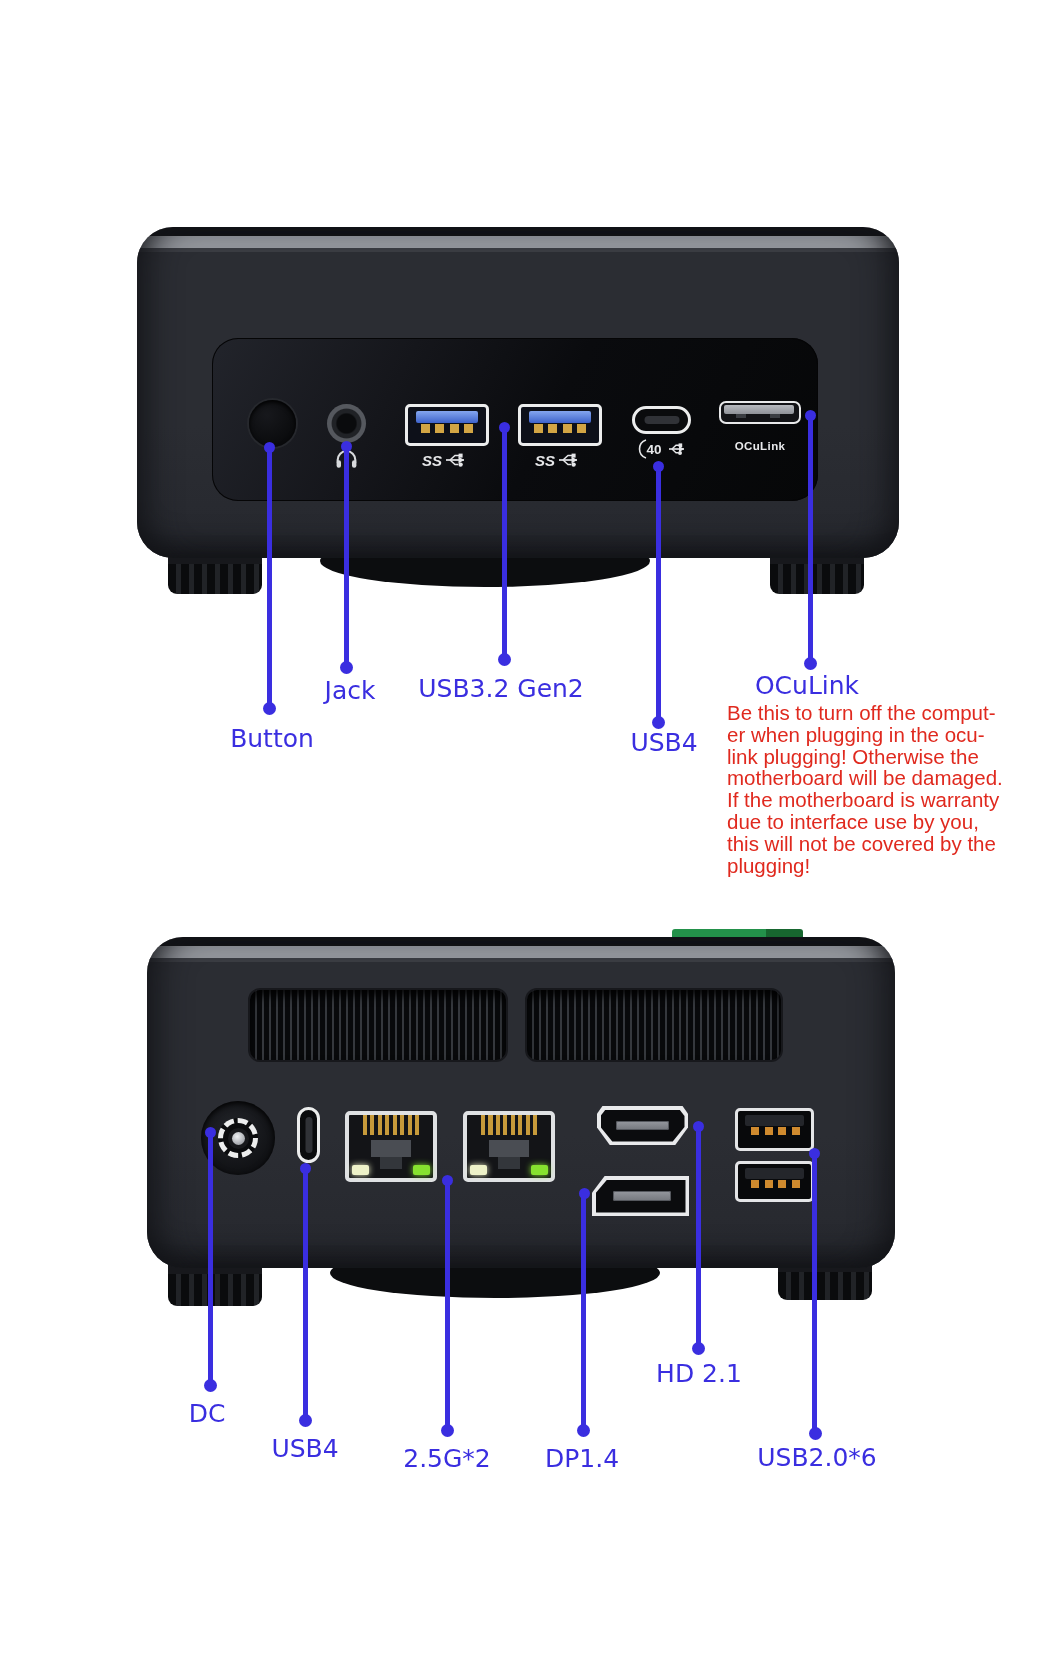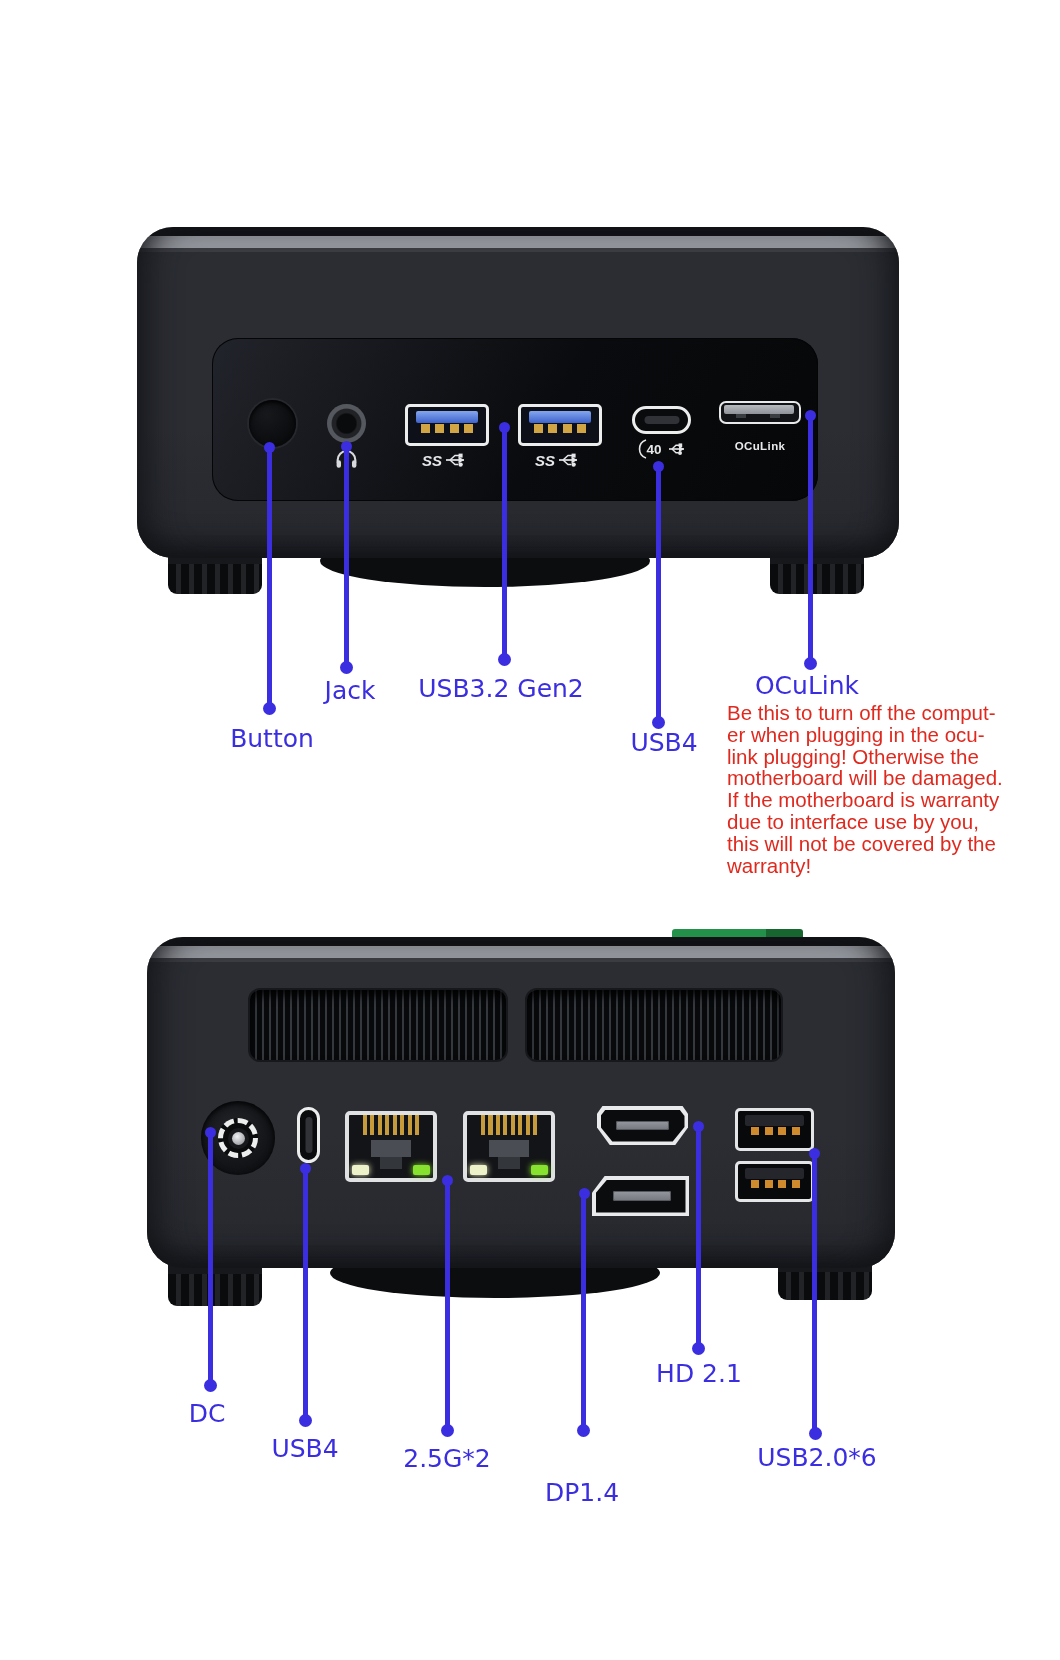--- a/index.html
+++ b/index.html
@@ -172,21 +172,21 @@
   <div class="albl" style="left:807px;top:671px;">OCuLink</div>
 
   <div class="warn">
     <span style="display:block">Be this to turn off the comput-</span>
     <span style="display:block">er when plugging in the ocu-</span>
     <span style="display:block">link plugging! Otherwise the</span>
     <span style="display:block">motherboard will be damaged.</span>
     <span style="display:block">If the motherboard is warranty</span>
     <span style="display:block">due to interface use by you,</span>
     <span style="display:block">this will not be covered by the</span>
-    <span style="display:block">warranty!</span>
+    <span style="display:block">plugging!</span>
   </div>
 
   <div class="greentab" style="left:672px;top:929px;width:131px;height:10px;"></div>
   <div class="arc" style="left:330px;top:1248px;width:330px;height:50px;"></div>
   <div class="foot" style="left:168px;top:1258px;width:94px;height:48px;"></div>
   <div class="foot" style="left:778px;top:1258px;width:94px;height:42px;"></div>
 
   <div class="device" style="left:147px;top:937px;width:748px;height:331px;">
 
     <div class="vent" style="left:101px;top:51px;width:260px;"></div>
@@ -248,21 +248,21 @@
   <div class="albl" style="left:305px;top:1434px;">USB4</div>
 
   <div class="aline" style="left:444.5px;top:1178px;height:252px;"></div>
   <div class="sdot" style="left:441.5px;top:1175px;"></div>
   <div class="adot" style="left:440.5px;top:1423.5px;"></div>
   <div class="albl" style="left:447px;top:1444px;">2.5G*2</div>
 
   <div class="aline" style="left:580.5px;top:1191px;height:239px;"></div>
   <div class="sdot" style="left:578.5px;top:1188px;"></div>
   <div class="adot" style="left:576.5px;top:1423.5px;"></div>
-  <div class="albl" style="left:582px;top:1478px;">DP1.4</div>
+  <div class="albl" style="left:582px;top:1444px;">DP1.4</div>
 
   <div class="aline" style="left:695.5px;top:1124px;height:224px;"></div>
   <div class="sdot" style="left:692.5px;top:1121px;"></div>
   <div class="adot" style="left:691.5px;top:1341.5px;"></div>
   <div class="albl" style="left:699px;top:1359px;">HD 2.1</div>
 
   <div class="aline" style="left:811.5px;top:1151px;height:282px;"></div>
   <div class="sdot" style="left:808.5px;top:1148px;"></div>
   <div class="adot" style="left:808.5px;top:1426.5px;"></div>
   <div class="albl" style="left:817px;top:1443px;">USB2.0*6</div>

